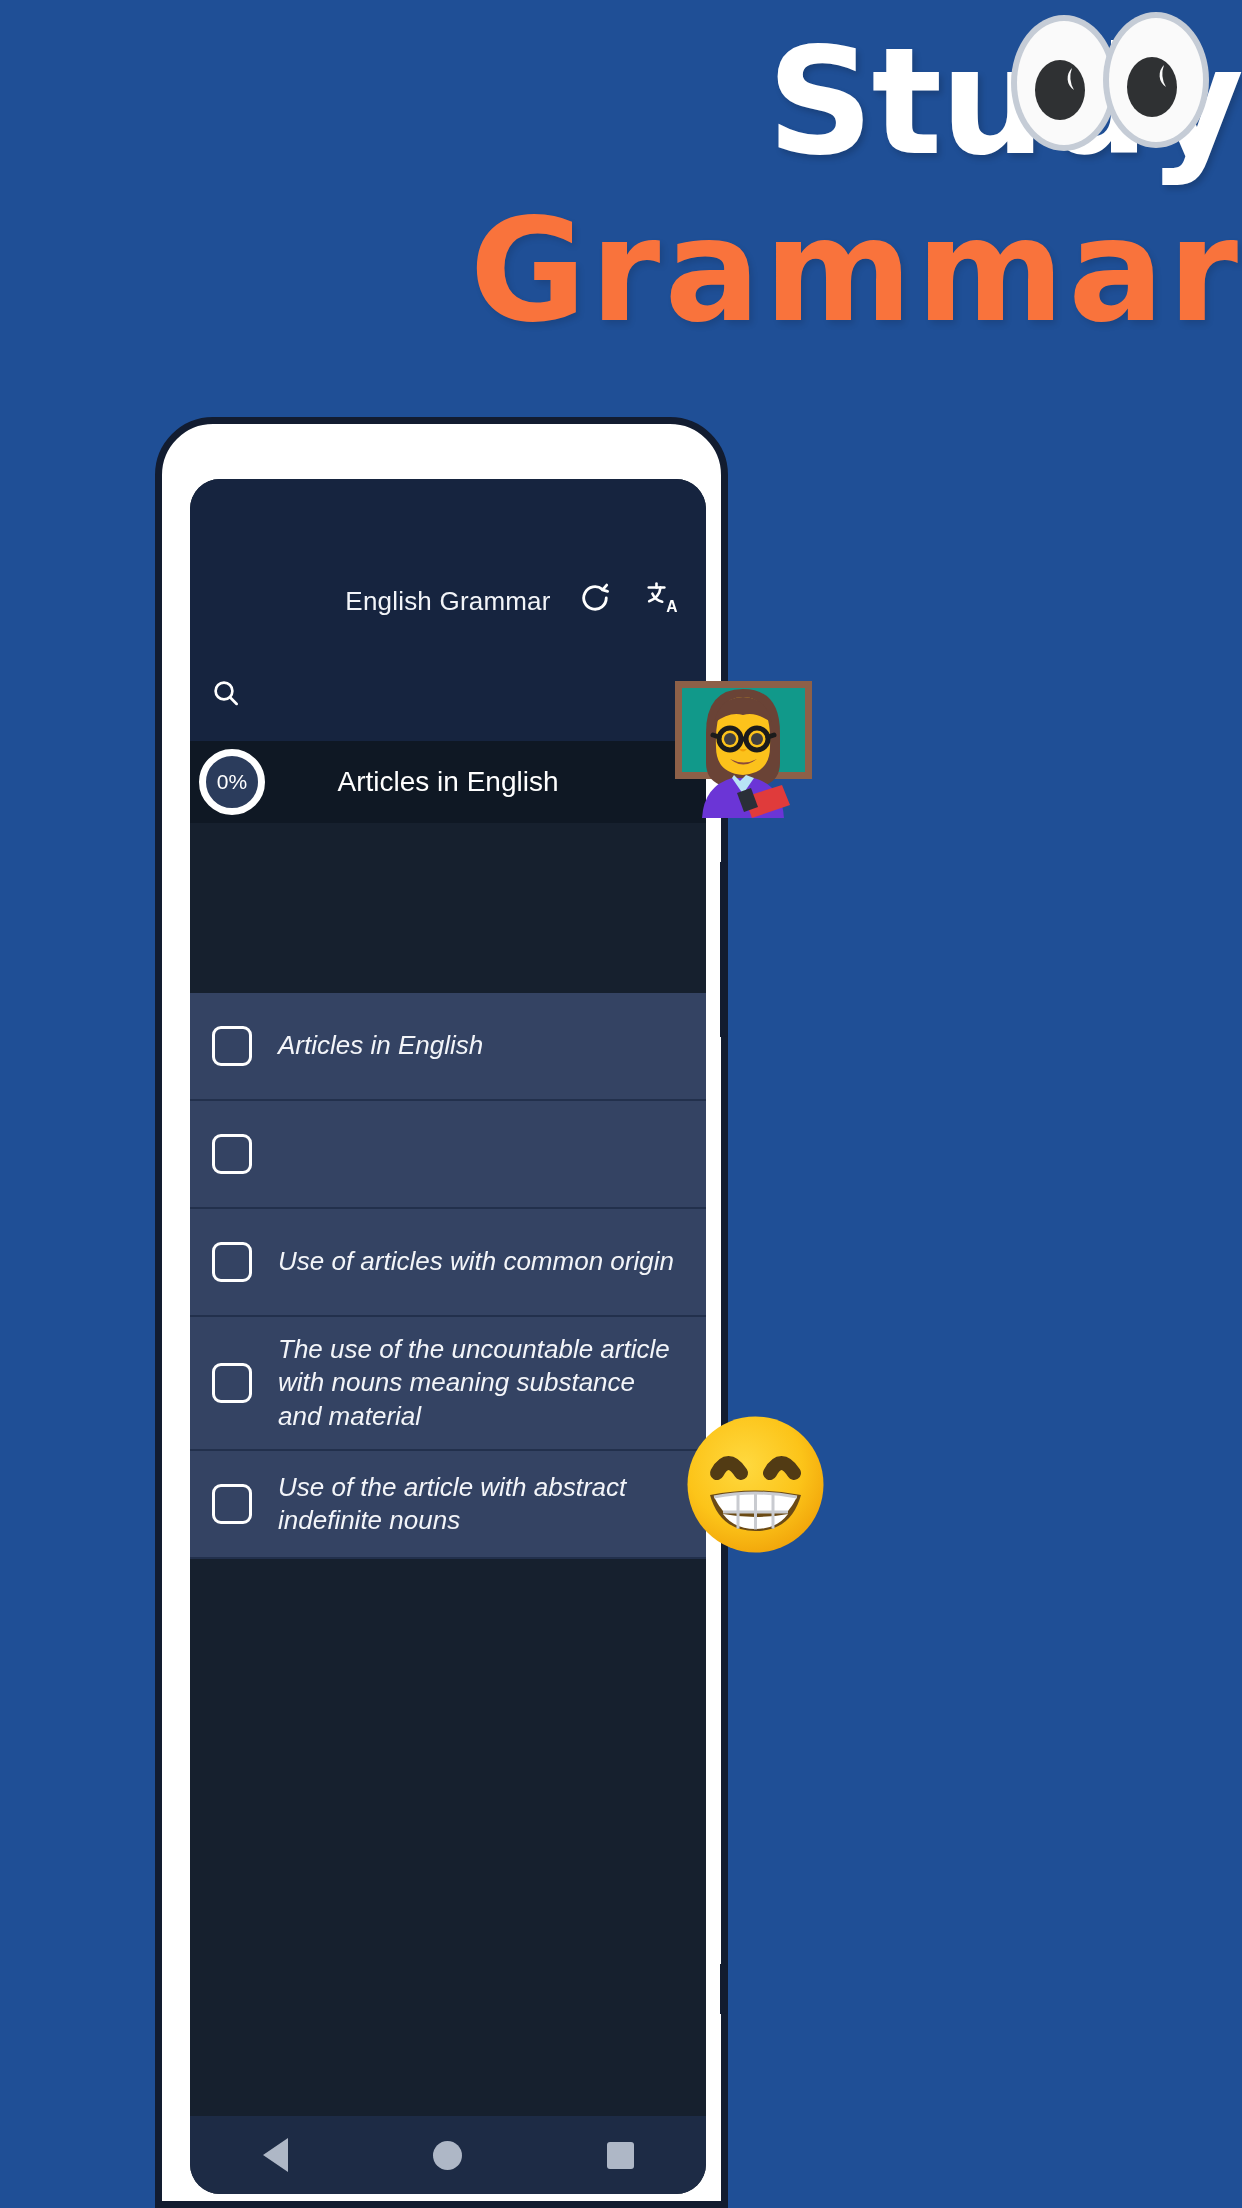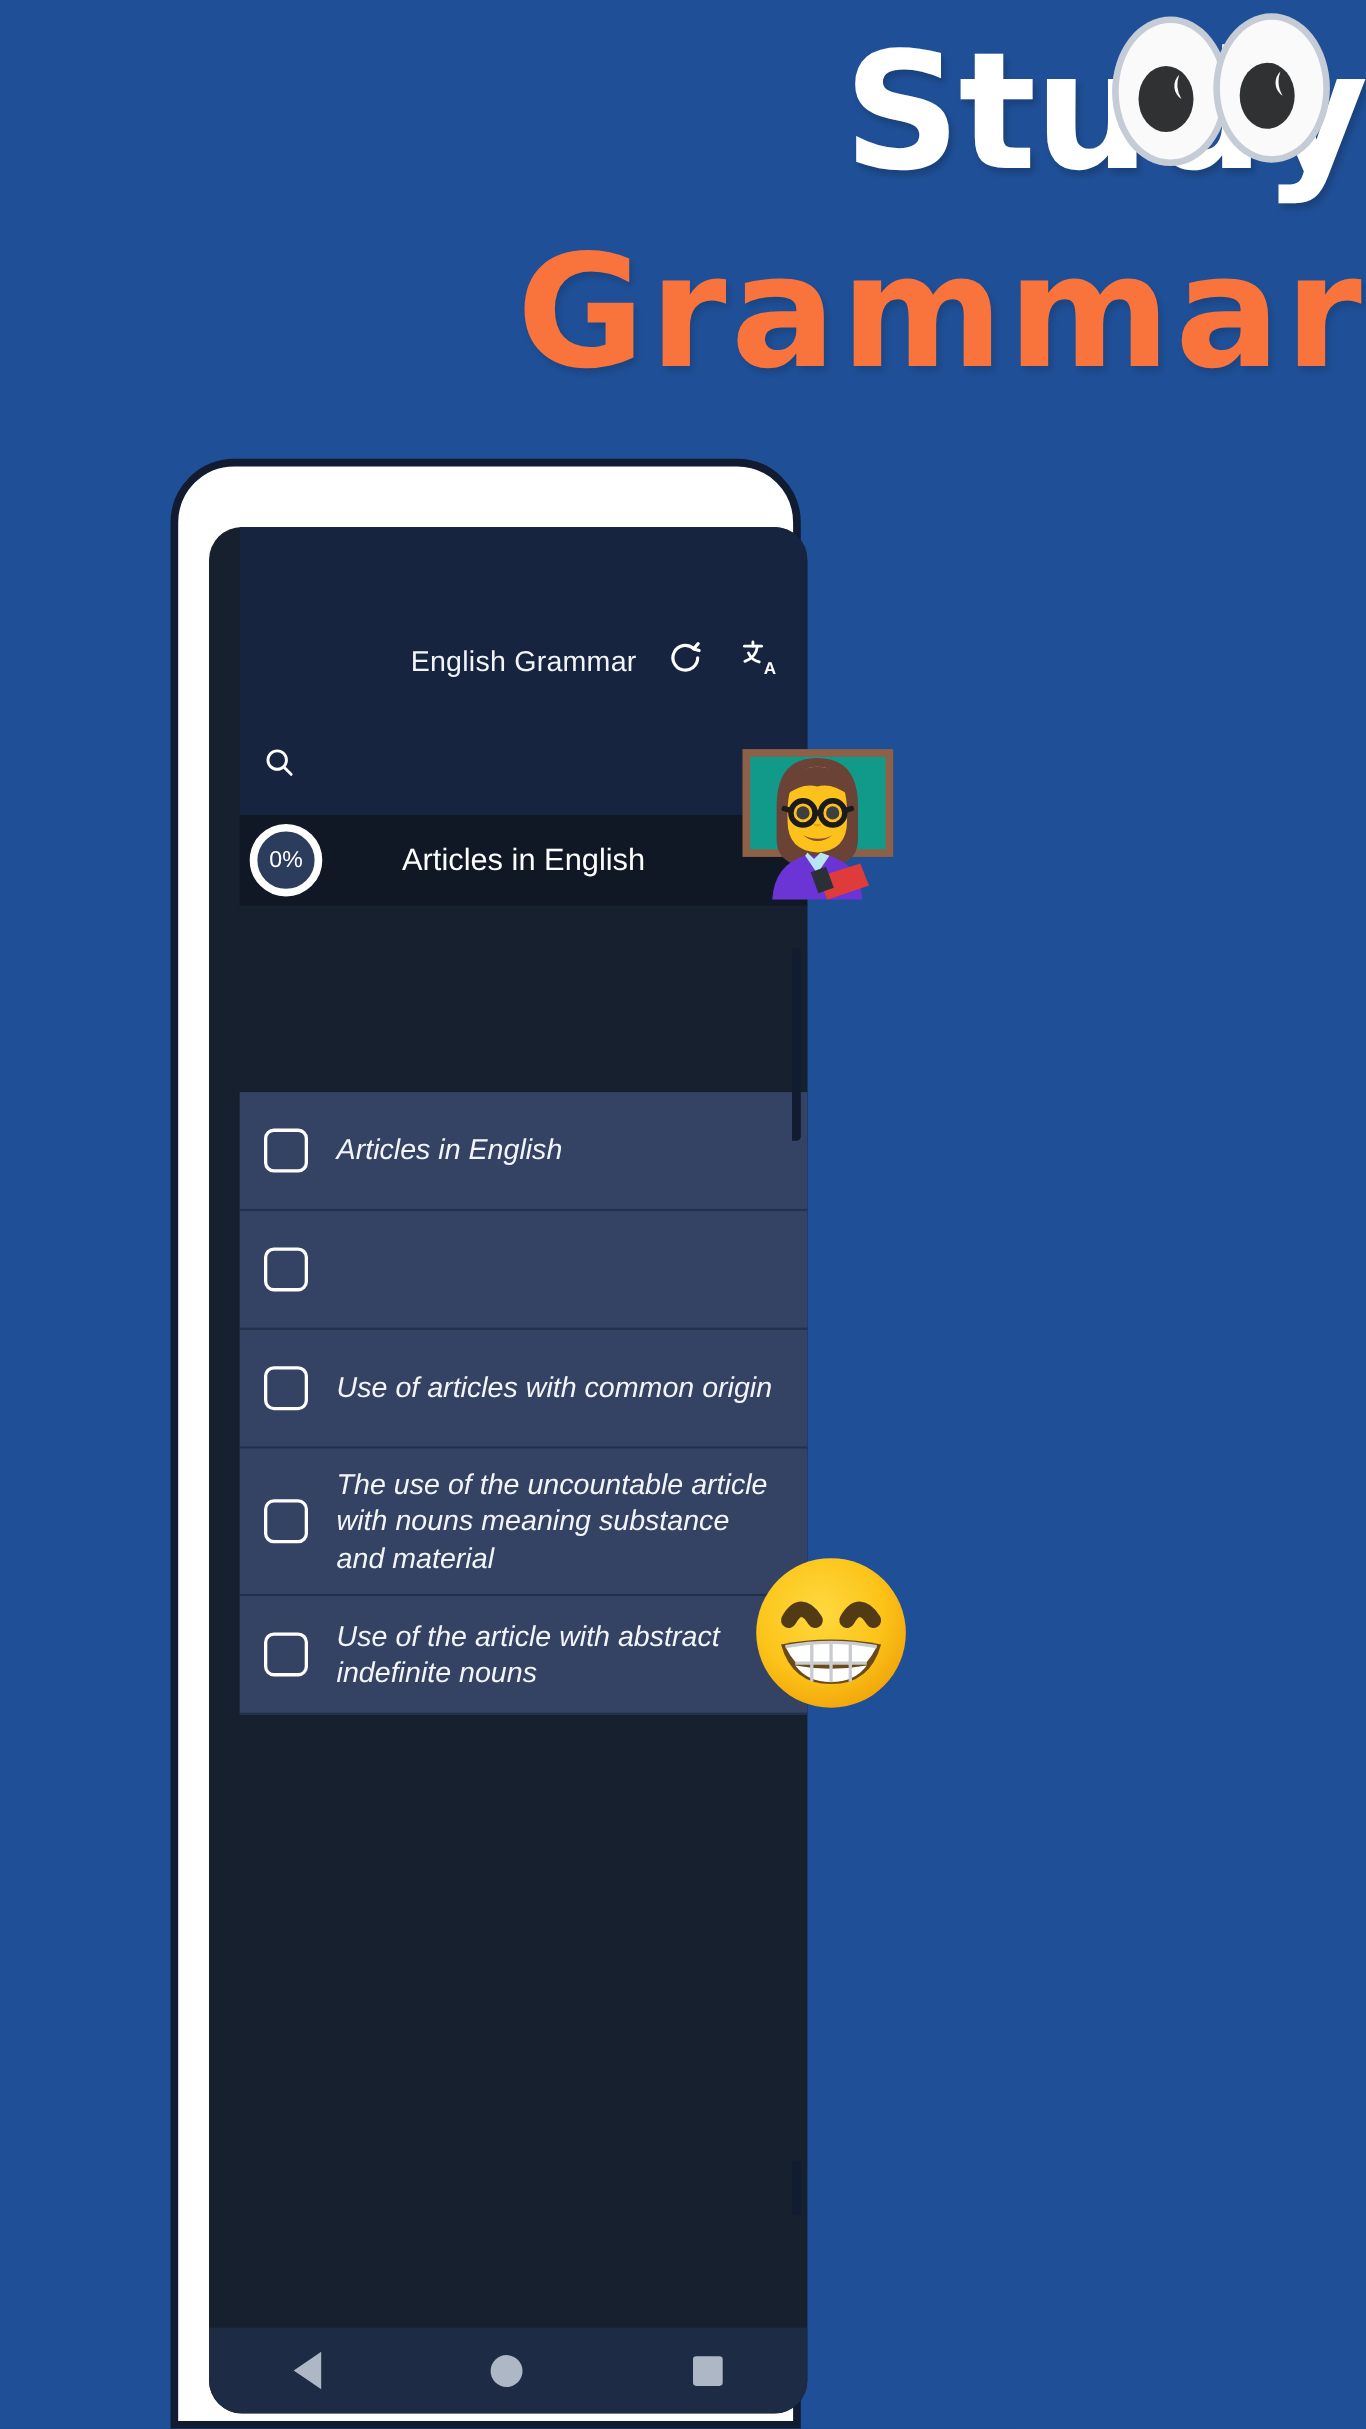--- a/index.html
+++ b/index.html
@@ -42,21 +42,21 @@
     text-shadow: 3px 4px 6px rgba(0,0,0,0.18);
   }
   .headline-2 {
     font-family: "DejaVu Sans", sans-serif;
     font-size: 142px;
     font-weight: 700;
     color: #f9733c;
     letter-spacing: 4px;
     line-height: 1.05;
     display: block;
-    margin-top: 34px;
+    margin-top: 20px;
     text-shadow: 3px 4px 6px rgba(0,0,0,0.12);
   }
 
   
   .eyes-emoji {
     position: absolute;
     top: 8px;
     right: 28px;
     width: 210px;
     height: 150px;
@@ -99,21 +99,20 @@
     left: 28px;
     top: 55px;
     width: 516px;
     height: 1715px;
     background: #16202e;
     border-top-left-radius: 30px;
     border-top-right-radius: 30px;
     border-bottom-left-radius: 30px;
     border-bottom-right-radius: 30px;
     overflow: hidden;
-    padding-left: 28px;
   }
 
   
   .appbar {
     position: relative;
     height: 170px;
     background: #16243f;
   }
   .appbar-row {
     position: absolute;

